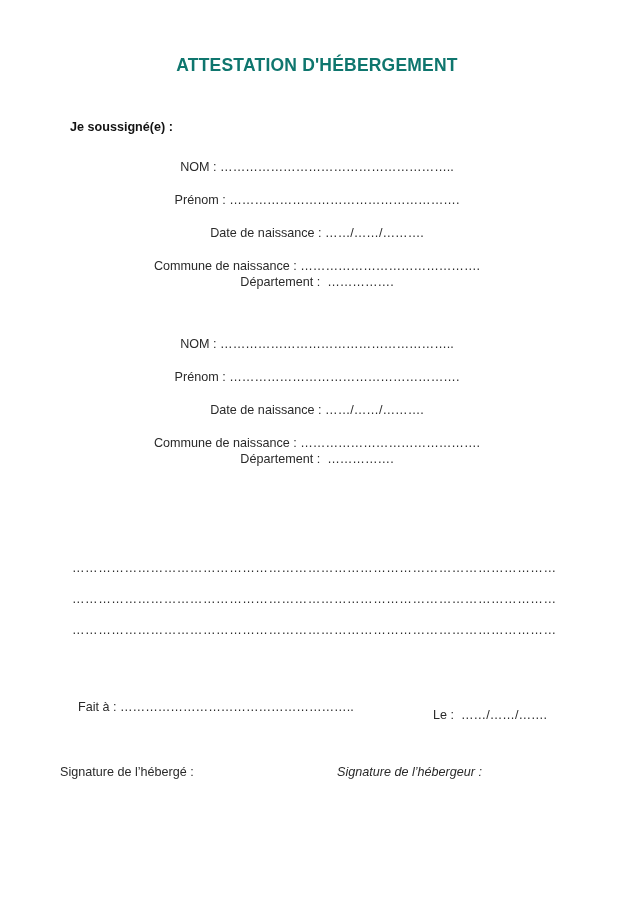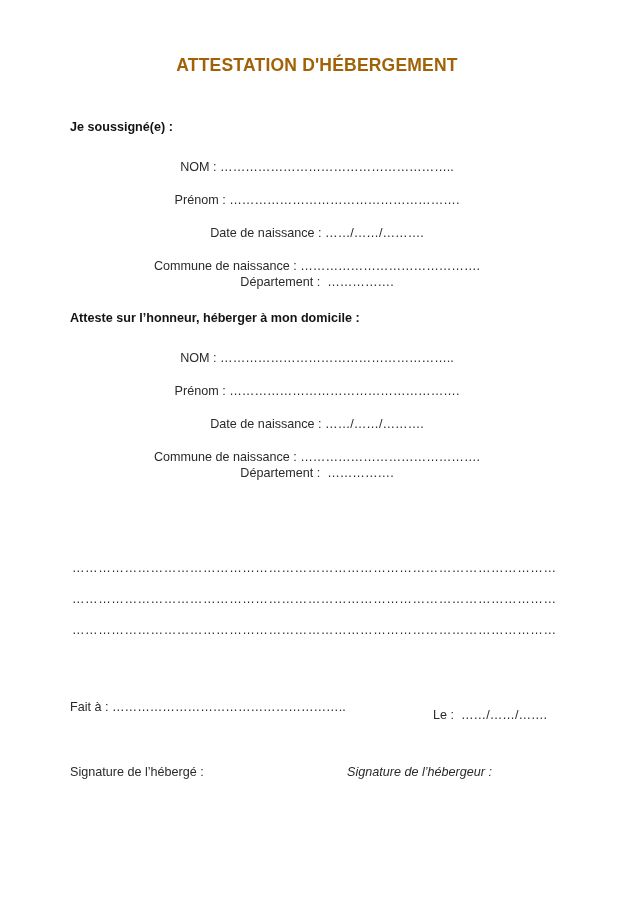--- a/index.html
+++ b/index.html
@@ -24,21 +24,21 @@
   
   .doc-title {
     position: absolute;
     top: 55px;
     left: 0;
     width: 634px;
     text-align: center;
     font-size: 17.5px;
     font-weight: bold;
     letter-spacing: 0.2px;
-    color: #a16207;
+    color: #0f766e;
   }
 
   
   .body-area {
     position: absolute;
     left: 70px;
     top: 120px;
     width: 494px;
   }
 
@@ -84,27 +84,27 @@
   
   .row-fait {
     position: absolute;
     left: 70px;
     top: 700px;
     width: 500px;
     font-size: 12.6px;
     color: #2a2a2a;
     white-space: pre;
   }
-  .row-fait .left  { position: absolute; left: 0;     top: 0; }
+  .row-fait .left  { position: absolute; left: 8px;     top: 0; }
   .row-fait .right { position: absolute; left: 363px; top: 8px; }
 
   
   .row-sign {
     position: absolute;
-    left: 70px;
+    left: 60px;
     top: 765px;
     width: 500px;
     font-size: 12.6px;
     color: #2a2a2a;
     white-space: pre;
   }
   .row-sign .left  { position: absolute; left: 0;     top: 0; }
   .row-sign .right { position: absolute; left: 277px; top: 0; font-style: italic; }
 </style>
 </head>
@@ -127,21 +127,20 @@
 
     <div class="field-line">Date de naissance : ……/……/……….</div>
     <div class="gap-field"></div>
 
     <div class="field-line">Commune de naissance : …………………………………….</div>
     <div class="gap-tight"></div>
 
     <div class="field-line">Département :  …………….</div>
     <div class="gap-section"></div>
 
-    <div class="section-heading">Atteste sur l’honneur, héberger à mon domicile :</div>
     <div class="gap-heading"></div>
 
     <div class="field-line">NOM : ………………………………………………..</div>
     <div class="gap-field"></div>
 
     <div class="field-line">Prénom : ……………………………………………….</div>
     <div class="gap-field"></div>
 
     <div class="field-line">Date de naissance : ……/……/……….</div>
     <div class="gap-field"></div>

